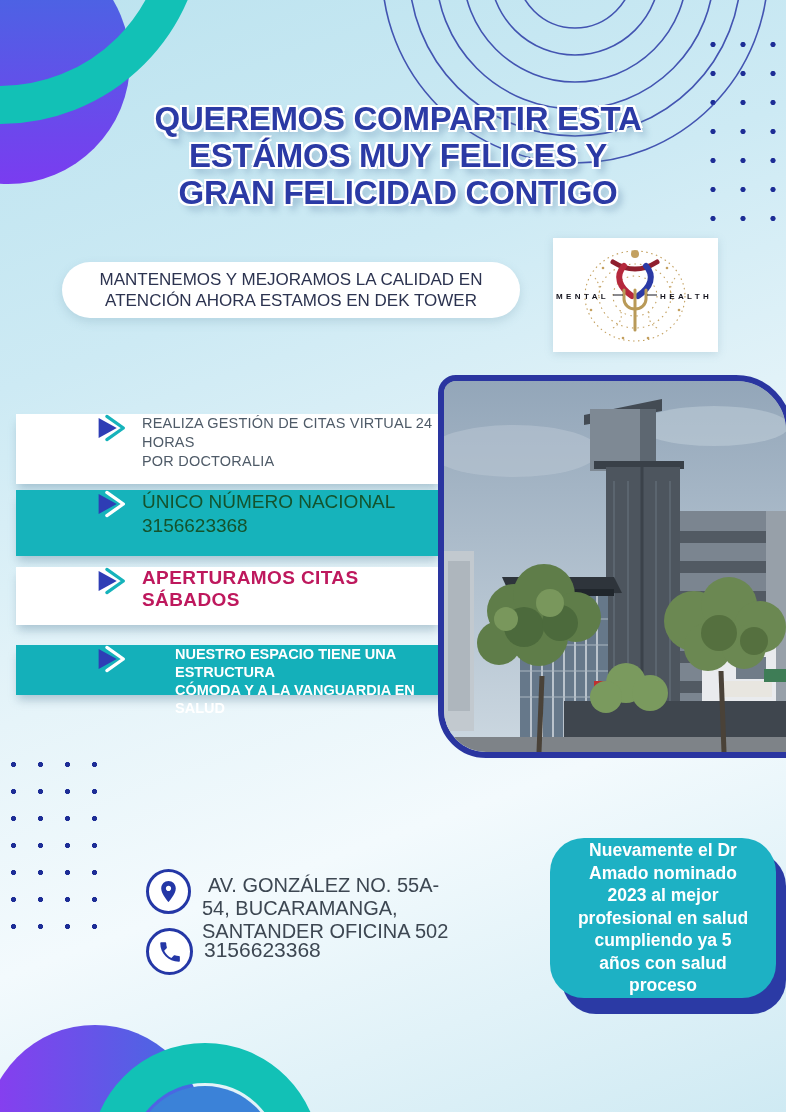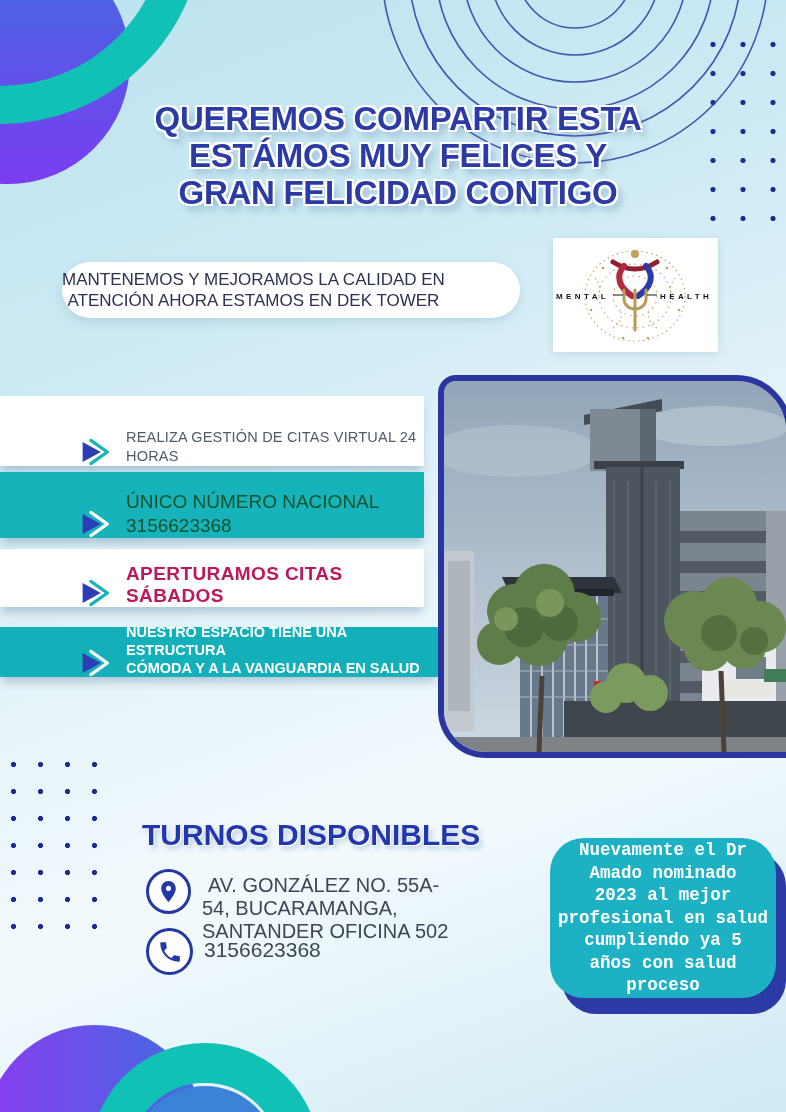--- a/index.html
+++ b/index.html
@@ -15,40 +15,40 @@
   .dots-left{left:0px;top:751px;width:108px;height:189px;background-size:27px 27px;}
 
   
   .title{left:110px;top:100px;width:576px;text-align:center;z-index:5;
     font-size:33px;font-weight:800;line-height:37px;color:#2b3aa5;letter-spacing:-0.3px;
     text-shadow:-2px -2px 0 #fff,2px -2px 0 #fff,-2px 2px 0 #fff,2px 2px 0 #fff,5px 6px 7px rgba(80,120,160,.45);}
   .rings{left:370px;top:0;z-index:2;}
 
   
   .pill{left:62px;top:262px;width:458px;height:56px;background:#fff;border-radius:28px;
-    display:flex;align-items:center;z-index:4;
+    display:flex;align-items:center;justify-content:center;z-index:4;
     box-shadow:0 4px 10px rgba(110,150,170,.25);}
   .pill .ptxt{font-size:17px;font-weight:500;color:#2c3350;line-height:21px;text-align:center;}
 
   
   .logo{left:553px;top:238px;width:165px;height:114px;background:#fff;z-index:4;
     box-shadow:0 2px 8px rgba(110,150,170,.25);text-decoration:underline;}
 
   
-  .banner{left:0;display:flex;align-items:flex-end;z-index:3;
-    box-shadow:0 7px 9px -2px rgba(90,130,155,.4);}
+  .banner{left:16px;display:flex;align-items:flex-start;z-index:3;
+    box-shadow:0 7px 9px -2px rgba(90,130,155,.4);margin-top:18px;}
   .banner .arrow{margin-left:78px;flex:0 0 auto;}
   .banner .btxt{margin-left:14px;}
   .b1{top:396px;width:424px;height:70px;background:#fff;}
   .b1 .btxt{font-size:14.5px;font-weight:500;color:#4f5b68;line-height:19px;letter-spacing:.2px;}
   .b2{top:472px;width:424px;height:66px;background:#16b3bb;}
   .b2 .btxt{font-size:19px;font-weight:500;color:#14532d;line-height:24px;}
   .b3{top:549px;width:424px;height:58px;background:#fff;}
   .b3 .btxt{font-size:19px;font-weight:600;color:#be185d;letter-spacing:.4px;}
-  .b4{top:627px;width:438px;height:50px;background:#14b0ba;}
+  .b4{top:627px;width:438px;height:50px;background:#14b0ba;gap:33px;}
   .b4 .btxt{font-size:14.5px;font-weight:700;color:#fff;line-height:18px;}
   .banner.light .chev{stroke:#16b3bb;}
   .banner.teal .chev{stroke:#fff;}
 
   
   .photo{left:438px;top:375px;width:354px;height:383px;box-sizing:border-box;
     border:6px solid #2a35a0;border-radius:18px 56px 0 48px;overflow:hidden;z-index:6;background:#9fb0c0;}
 
   
   .turnos{left:142px;top:818px;font-size:30px;font-weight:800;color:#2336ad;z-index:5;
@@ -58,21 +58,21 @@
   .pin-c{left:146px;top:869px;width:45px;height:45px;}
   .ph-c{left:146px;top:928px;width:47px;height:47px;}
   .addr{left:202px;top:874px;width:290px;font-size:20px;font-weight:400;color:#3d4752;line-height:23px;}
   .addr div:first-child{text-indent:6px;}
   .phone-txt{left:204px;top:938px;font-size:21px;font-weight:500;color:#3d4752;}
 
   
   .award-shadow{left:562px;top:852px;width:224px;height:162px;background:#2b3aa5;border-radius:34px;z-index:4;}
   .award{left:550px;top:838px;width:226px;height:160px;background:#1db1c4;border-radius:34px;z-index:5;
     display:flex;flex-direction:column;align-items:center;justify-content:center;
-    font-size:17.5px;font-weight:700;color:#fff;line-height:22.5px;text-align:center;font-family:Liberation Mono, monospace;}
+    font-size:17.5px;font-weight:700;color:#fff;line-height:22.5px;text-align:center;}
 </style>
 </head>
 <body>
 
 <div class="canvas">
 
   <svg class="abs" style="left:0;top:0;" width="260" height="240">
     <defs>
       <linearGradient id="g1" x1="0" y1="0" x2="0" y2="1">
         <stop offset="0" stop-color="#3f6ee0"></stop>
@@ -145,20 +145,21 @@
     </svg>
   </div>
 
   <div class="abs banner light b1">
     <svg class="arrow" width="34" height="28" viewBox="0 0 40 34">
       <path class="chev" d="M15 3 L35 17 L15 31" fill="none" stroke-width="4" stroke-linejoin="round" stroke-linecap="round"></path>
       <path d="M5 5 L27 17 L5 29 Z" fill="#2e3db5"></path>
     </svg>
     <div class="btxt">
       <div>REALIZA GESTIÓN DE CITAS VIRTUAL 24 HORAS</div>
+        <div>POR DOCTORALIA</div>
     </div>
   </div>
 
   <div class="abs banner teal b2">
     <svg class="arrow" width="34" height="28" viewBox="0 0 40 34">
       <path class="chev" d="M15 3 L35 17 L15 31" fill="none" stroke-width="4" stroke-linejoin="round" stroke-linecap="round"></path>
       <path d="M5 5 L27 17 L5 29 Z" fill="#2e3db5"></path>
     </svg>
     <div class="btxt">
       <div>ÚNICO NÚMERO NACIONAL</div>
@@ -287,21 +288,20 @@
           <circle cx="310" cy="260" r="14"></circle>
         </g>
       <g fill="#7a9a5e">
           <circle cx="182" cy="302" r="20"></circle>
           <circle cx="206" cy="312" r="18"></circle>
           <circle cx="162" cy="316" r="16"></circle>
         </g>
     </svg>
   </div>
 
-  <div class="abs turnos">TURNOS DISPONIBLES</div>
 
   <div class="abs cicon pin-c">
     <svg width="25" height="25" viewBox="0 0 24 24">
       <path fill="#2437a6" d="M12 2C8.1 2 5 5.1 5 9c0 5.2 7 13 7 13s7-7.8 7-13c0-3.9-3.1-7-7-7zm0 9.5c-1.4 0-2.5-1.1-2.5-2.5S10.6 6.5 12 6.5s2.5 1.1 2.5 2.5S13.4 11.5 12 11.5z"></path>
     </svg>
   </div>
   <div class="abs addr">
     <div>AV. GONZÁLEZ NO. 55A-</div>
     <div>54, BUCARAMANGA,</div>
     <div>SANTANDER OFICINA 502</div>

